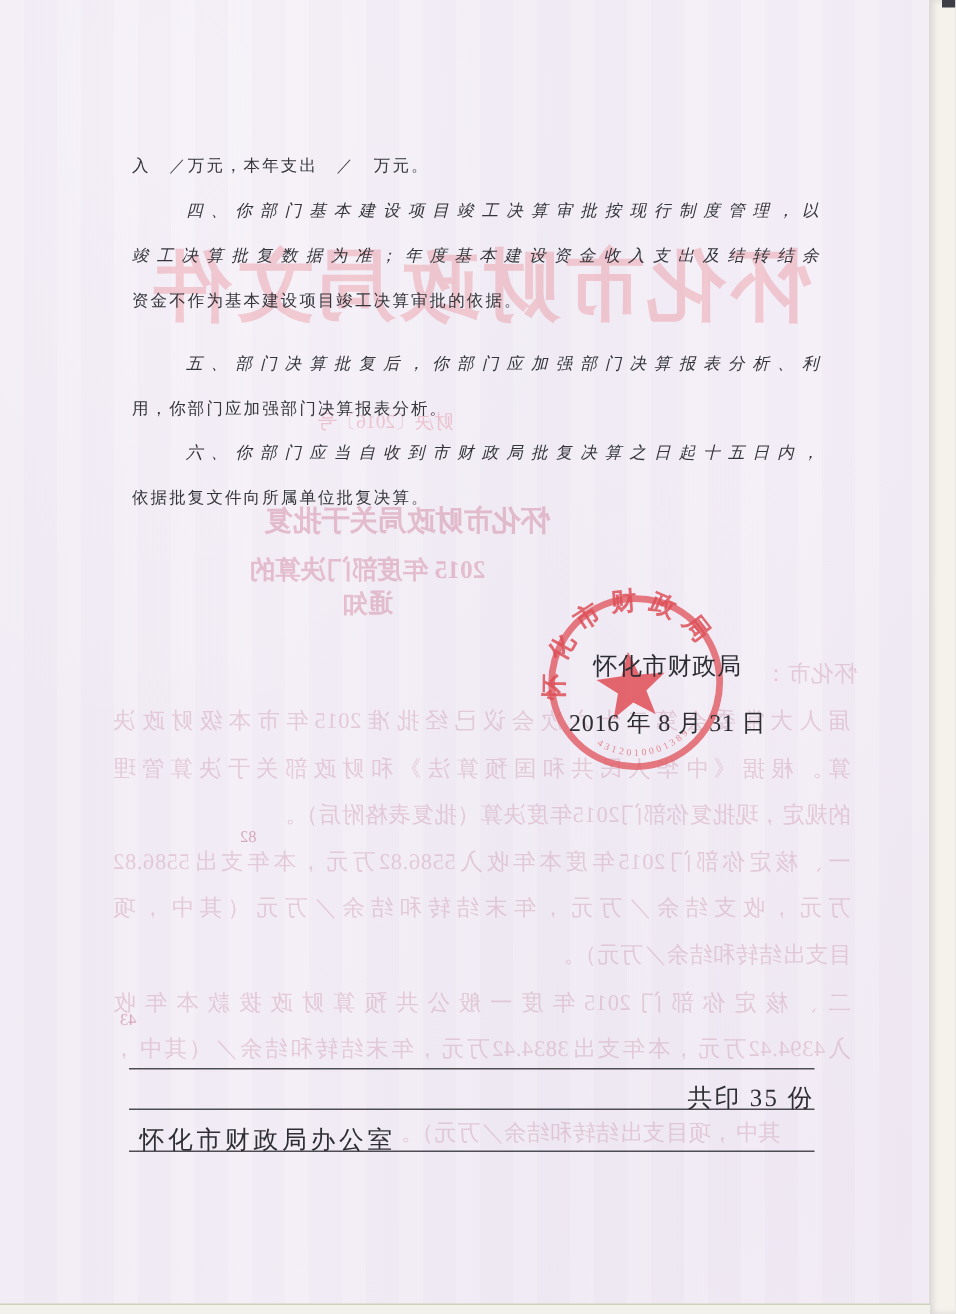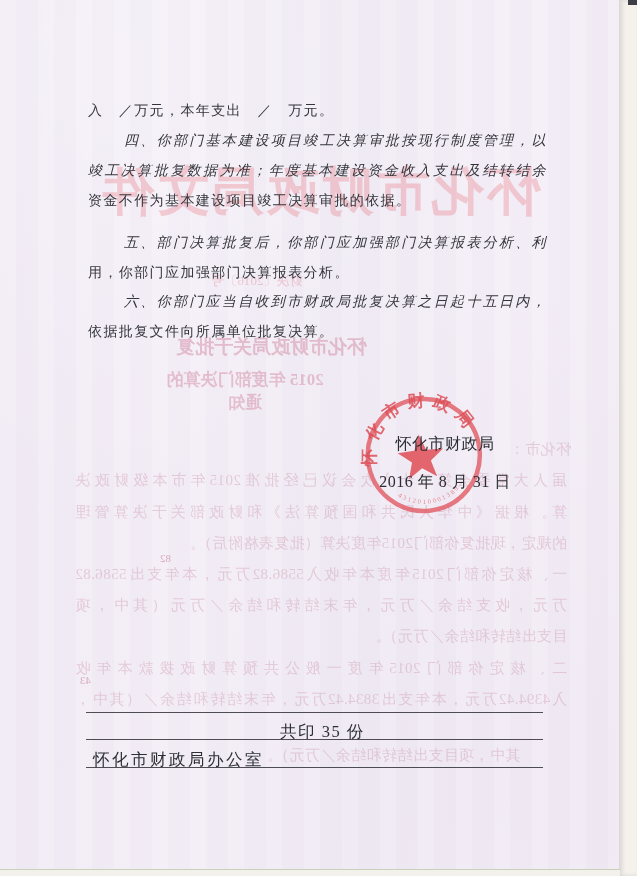--- a/index.html
+++ b/index.html
@@ -10,31 +10,31 @@
   }
   .texture {
     position:absolute; inset:0; pointer-events:none;
     background:
       repeating-linear-gradient(90deg, rgba(255,255,255,0.05) 0 16px, rgba(196,186,210,0.05) 16px 38px),
       radial-gradient(ellipse at 18% 8%, rgba(255,255,255,0.25), rgba(255,255,255,0) 40%),
       radial-gradient(ellipse at 80% 90%, rgba(210,200,220,0.12), rgba(255,255,255,0) 45%);
   }
   
   .tblock { position:absolute; left:88px; width:458px; color:#34353b; }
-  .line { height:30px; line-height:30px; font-size:14px; letter-spacing:1.4px; white-space:nowrap; }
+  .line { height:30px; line-height:30px; font-size:11px; letter-spacing:1.4px; white-space:nowrap; }
   .fill { text-align:justify; text-align-last:justify; letter-spacing:0.4px; white-space:normal;font-style:italic; }
   .ind  { text-indent:36px; }
   
   .sig { position:absolute; color:#2c2d33; text-align:center; }
   
   .seal { position:absolute; left:355px; top:388px; width:138px; height:138px; transform:rotate(-6deg); }
   
   .rule { position:absolute; left:86px; width:457px; height:0; border-top:1.6px solid rgba(42,42,48,0.82); }
   .foot { position:absolute; color:#2e2f35; font-size:16.5px; letter-spacing:1.5px; }
-  .right { }
+  .right { text-align:right; }
   
   .mir { position:absolute; transform:scaleX(-1); filter:blur(0.5px); pointer-events:none; }
   .bhead { left:57px; top:154px; width:523px; font-size:52px; font-weight:bold; text-align:center;
            letter-spacing:3px; color:rgba(232,108,120,0.30); line-height:76px; }
   .bno   { left:182px; top:272px; width:150px; font-size:13px; text-align:center; color:rgba(224,118,136,0.35); }
   .bt1   { left:176px; top:334px; width:190px; font-size:19px; font-weight:bold; text-align:center; color:rgba(204,118,146,0.42); }
   .bt2   { left:158px; top:368px; width:174px; font-size:17px; font-weight:bold; text-align:center; color:rgba(204,118,146,0.40); }
   .bln   { left:75px; width:492px; height:20px; font-size:15px; letter-spacing:0.4px;
            color:rgba(198,130,158,0.33); white-space:nowrap; overflow:hidden; }
   .bfill { text-align:justify; text-align-last:justify; white-space:normal; }

